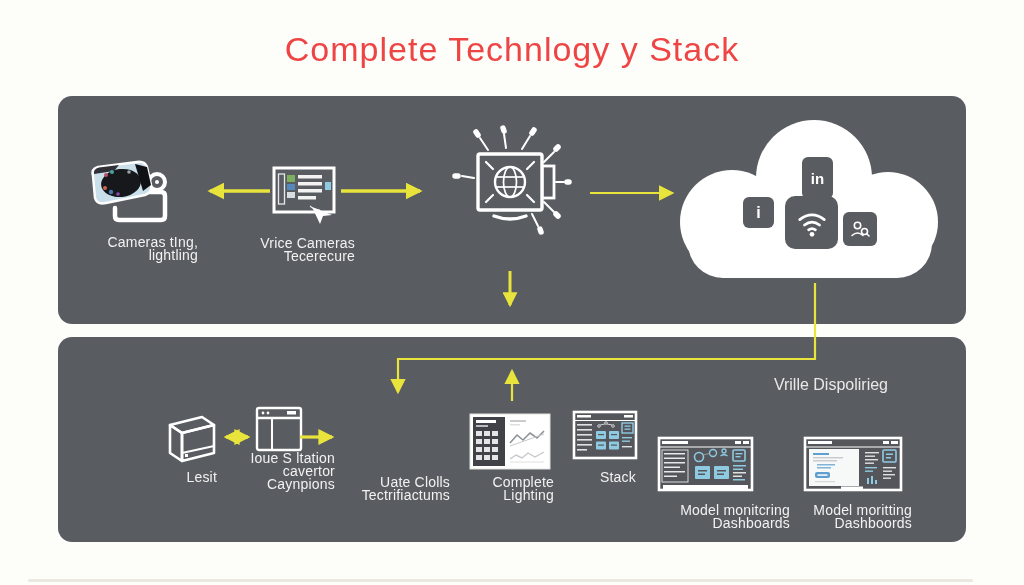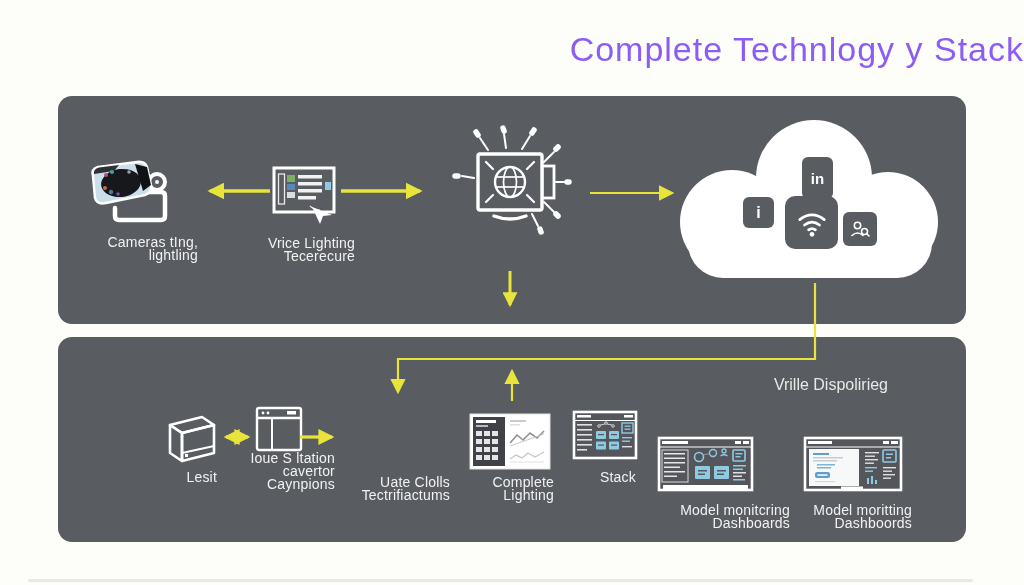--- a/index.html
+++ b/index.html
@@ -1,19 +1,19 @@
 <!DOCTYPE html>
 <html><head>
 <meta charset="utf-8">
 <style>
   html,body{margin:0;padding:0;background:#fdfdfa;}
   #canvas{position:relative;width:1024px;height:585px;overflow:hidden;
           font-family:"Liberation Sans",sans-serif;background:#fdfdfa;}
-  .title{position:absolute;left:0;top:30px;width:100%;text-align:right;
-         font-size:34px;font-weight:300;letter-spacing:1px;color:#8b5cf6;}
+  .title{position:absolute;left:0;top:30px;width:100%;text-align:center;
+         font-size:34px;font-weight:300;letter-spacing:1px;color:#ef4444;}
   .panel{position:absolute;background:#595c61;border-radius:14px;}
   .panel-top{left:58px;top:96px;width:908px;height:228px;}
   .panel-bottom{left:58px;top:337px;width:908px;height:205px;}
   .abs{position:absolute;}
   .label{position:absolute;color:#f2f2f2;font-size:14px;line-height:13px;
          text-align:right;letter-spacing:.2px;}
   .label .ln{display:block;}
   .annotation{position:absolute;color:#e9e9e7;font-size:16px;text-align:right;}
   .cloud-badge{position:absolute;background:#595c61;border-radius:6px;
                display:flex;align-items:center;justify-content:center;}
@@ -71,21 +71,21 @@
       <rect x="26" y="9" width="24" height="3.5" fill="#f2f2f2"></rect>
       <rect x="26" y="16" width="24" height="3.5" fill="#f2f2f2"></rect>
       <rect x="26" y="23" width="24" height="3.5" fill="#f2f2f2"></rect>
       <rect x="26" y="30" width="18" height="3.5" fill="#f2f2f2"></rect>
       <rect x="53" y="16" width="6" height="8" fill="#8ecbe2"></rect>
       <path d="M38,40 Q42,44 48,44" fill="none" stroke="#e8e8e8" stroke-width="1.2"></path>
       <path d="M40,41 L48,58 L51,50 L60,49 Z" fill="#fff"></path>
     </svg>
   </div>
   <div class="label" style="left:255px;top:237px;width:100px;z-index:3">
-    <span class="ln">Vrice Lighting</span>
+    <span class="ln">Vrice Cameras</span>
     <span class="ln">Tecerecure</span>
   </div>
 
   <div class="abs" style="left:448px;top:126px;width:124px;height:112px;z-index:3">
     <svg width="124" height="112" viewBox="0 0 124 112" style="overflow:visible">
       <g stroke="#fff" stroke-linecap="round">
         <line x1="40" y1="24" x2="32" y2="12" stroke-width="2"></line>
           <line x1="30" y1="9" x2="28" y2="6" stroke-width="5.5"></line>
         <line x1="58" y1="22" x2="56" y2="8" stroke-width="2"></line>
           <line x1="56" y1="5" x2="55" y2="2" stroke-width="5.5"></line>

